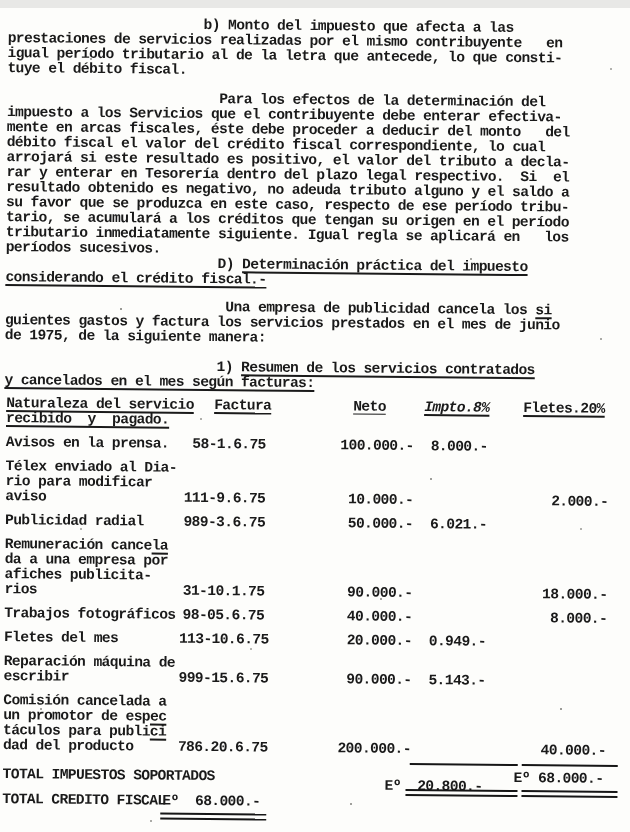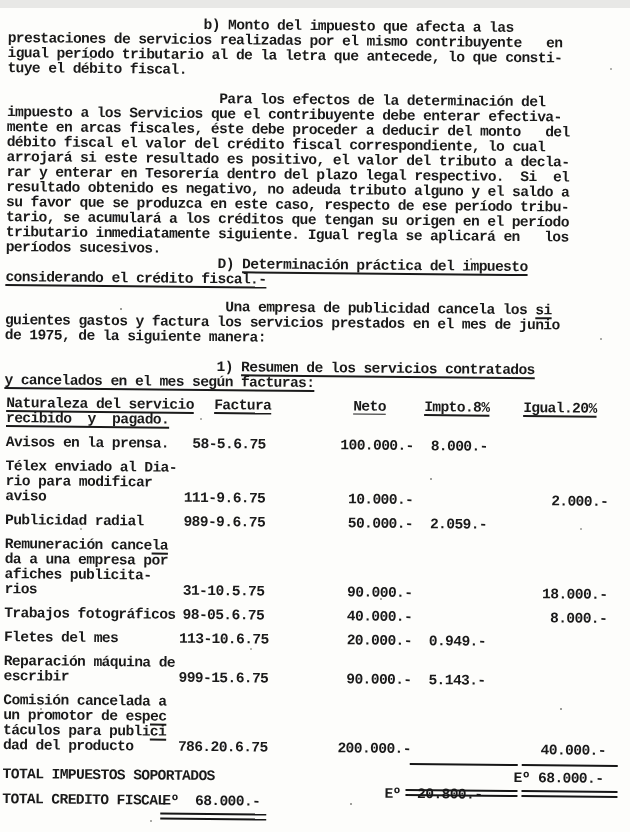--- a/index.html
+++ b/index.html
@@ -46,34 +46,34 @@
   .heading-res { margin-top:15px; }
 
   .grid5 { display:grid; grid-template-columns:175px 85px 148px 74px 121px; }
   .tbl { margin-left:2px; }
   .thead { margin-top:8px; align-items:start; }
   .trow { align-items:end; margin-top:9px; }
   .trow .num, .thead .num { text-align:right; white-space:pre; }
   .dline { white-space:pre; height:15px; }
   .hF { margin-left:33px; display:inline-block;text-align:center; }
   .hN { margin-left:87px; display:inline-block;text-decoration:underline; }
-  .h8 { margin-left:10px; display:inline-block; }
+  .h8 { margin-left:10px; display:inline-block;font-style:italic; }
   .h20 { margin-left:35px; display:inline-block; }
 
   .totals { position:relative; height:70px; margin-top:6px; margin-left:2px; }
   .rule { position:absolute; height:2px; background:#161616; }
   .rule-a { left:407px; top:0; width:108px; }
   .rule-b { left:519px; top:0; width:96px; }
   .dbl { position:absolute; height:3px; border-top:2px solid #161616; border-bottom:2px solid #161616; }
   .dbl-a { left:403px; top:26px; width:112px; }
   .dbl-b { left:519px; top:26px; width:96px; }
   .dbl-c { left:158px; top:52px; width:106px; }
   .t-abs { position:absolute; white-space:pre; }
   .lbl-imp { left:0; top:8px; }
-  .val1 { left:382px; top:24px; }
+  .val1 { left:382px; top:16px; }
   .val2 { left:511px; top:7px; }
   .lbl-cred { left:0; top:33px; }
   .val-cred { left:160px; top:33px; }
 </style>
 </head>
 <body>
 
 <div class="page">
   <div class="tilt">
 
@@ -116,60 +116,60 @@
 
     <div class="tbl">
       <div class="grid5 thead">
         <div>
           <div class="ln"><span class="u">Naturaleza del servicio</span></div>
           <div class="ln"><span class="u">recibido  y  pagado.</span></div>
         </div>
         <div><span class="u hF">Factura</span></div>
         <div><span class="u hN">Neto</span></div>
         <div><span class="u h8">Impto.8%</span></div>
-        <div><span class="u h20">Igual.20%</span></div>
+        <div><span class="u h20">Fletes.20%</span></div>
       </div>
       <div id="tbody">
           <div class="grid5 trow">
             <div>
               <div class="dline">Avisos en la prensa.</div>
             </div>
-            <div class="num">58-5.6.75</div>
+            <div class="num">58-1.6.75</div>
             <div class="num">100.000.-</div>
             <div class="num">8.000.-</div>
             <div class="num"></div>
           </div>
           <div class="grid5 trow">
             <div>
               <div class="dline">Télex enviado al Dia-</div>
               <div class="dline">rio para modificar</div>
               <div class="dline">aviso</div>
             </div>
             <div class="num">111-9.6.75</div>
             <div class="num">10.000.-</div>
             <div class="num"></div>
             <div class="num">2.000.-</div>
           </div>
           <div class="grid5 trow">
             <div>
               <div class="dline">Publicidad radial</div>
             </div>
-            <div class="num">989-9.6.75</div>
+            <div class="num">989-3.6.75</div>
             <div class="num">50.000.-</div>
-            <div class="num">2.059.-</div>
+            <div class="num">6.021.-</div>
             <div class="num"></div>
           </div>
           <div class="grid5 trow">
             <div>
               <div class="dline">Remuneración cance<span class="u">la</span></div>
               <div class="dline">da a una empresa por</div>
               <div class="dline">afiches publicita-</div>
               <div class="dline">rios</div>
             </div>
-            <div class="num">31-10.5.75</div>
+            <div class="num">31-10.1.75</div>
             <div class="num">90.000.-</div>
             <div class="num"></div>
             <div class="num">18.000.-</div>
           </div>
           <div class="grid5 trow">
             <div>
               <div class="dline">Trabajos fotográficos</div>
             </div>
             <div class="num">98-05.6.75</div>
             <div class="num">40.000.-</div>

